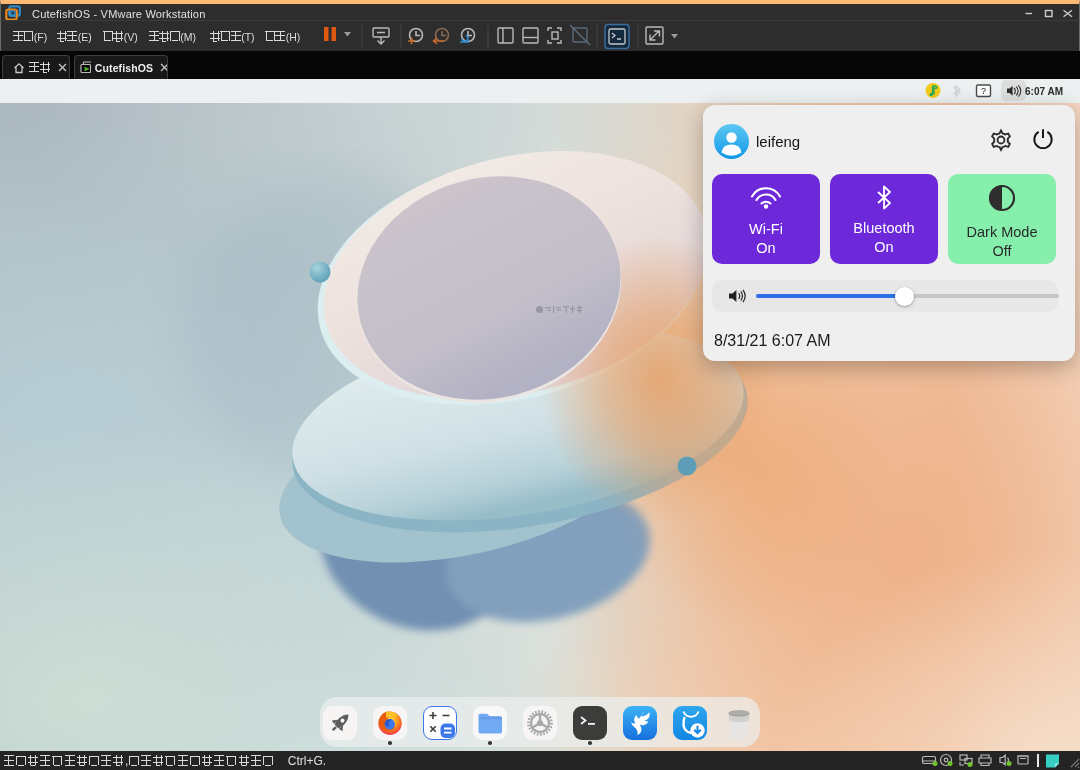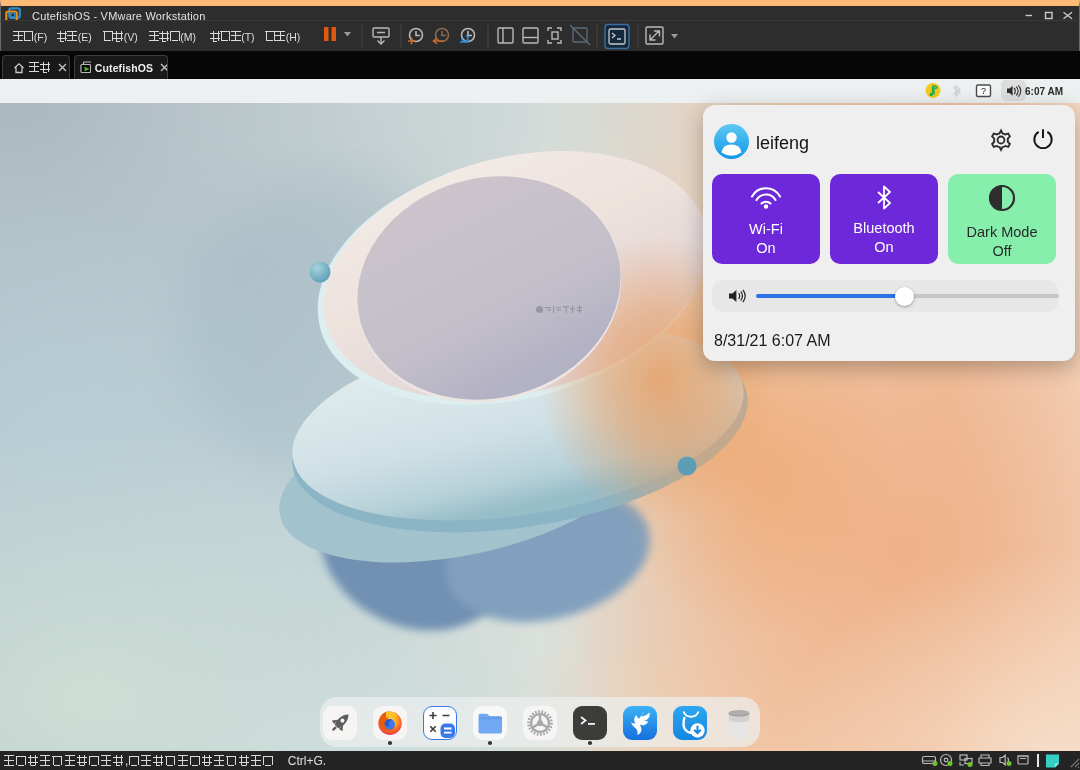--- a/index.html
+++ b/index.html
@@ -1,21 +1,21 @@
 <!DOCTYPE html>
 <html><head>
 <meta charset="utf-8">
 <style>
   html,body{margin:0;padding:0;background:#888;}
   *{box-sizing:border-box;}
   #win{position:relative;width:1080px;height:770px;overflow:hidden;
        font-family:"Liberation Sans",sans-serif;background:#2d2d2d;}
   
   #titlebar{position:absolute;left:0;top:0;width:1080px;height:20px;background:#2d2d2d;
-            border-top:6px solid #fdba74;border-left:1px solid #6c6c6c;border-right:1px solid #6c6c6c;}
+            border-top:4px solid #fdba74;border-left:1px solid #6c6c6c;border-right:1px solid #6c6c6c;}
   #title-text{position:absolute;left:31px;top:3.5px;font-size:11px;color:#e2e2e2;letter-spacing:.2px;}
   
   #menubar{position:absolute;left:0;top:20px;width:1080px;height:31px;background:#2d2d2d;
            border-top:1px solid #3a3a3a;border-left:1px solid #6c6c6c;border-right:1px solid #6c6c6c;}
   .mi{position:absolute;top:0;height:31px;display:flex;align-items:center;color:#dedede;font-size:10.5px;}
   .cj{display:inline-block;width:10px;height:10.5px;margin:0 .4px 1px 0;background-repeat:no-repeat;}
   .cj.a{background-image:linear-gradient(#d9d9d9,#d9d9d9),linear-gradient(#d9d9d9,#d9d9d9),linear-gradient(#d9d9d9,#d9d9d9),linear-gradient(#d9d9d9,#d9d9d9);
         background-size:10px 1px,10px 1px,10px 1px,1px 10.5px;background-position:0 0,0 4.5px,0 9.5px,4.5px 0;}
   .cj.b{background-image:linear-gradient(#d9d9d9,#d9d9d9),linear-gradient(#d9d9d9,#d9d9d9),linear-gradient(#d9d9d9,#d9d9d9),linear-gradient(#d9d9d9,#d9d9d9);
         background-size:1px 9px,10px 1px,1px 9px,6px 1px;background-position:0.5px 1px,0 0.5px,9px 1px,2px 9.5px;}
@@ -392,21 +392,21 @@
       <defs>
           <linearGradient id="avg" x1="0" y1="0" x2="0" y2="1">
             <stop offset="0" stop-color="#5ec8f2"></stop>
             <stop offset="1" stop-color="#0f98e8"></stop>
           </linearGradient>
         </defs>
       <circle cx="17.5" cy="17.5" r="17.5" fill="url(#avg)"></circle>
       <circle cx="17.5" cy="13.5" r="5.2" fill="#fdfdfd"></circle>
       <path d="M7.5 28.5 q1.2 -8 10 -8 q8.8 0 10 8 a17.5 17.5 0 0 1 -20 0z" fill="#fdfdfd"></path>
     </svg>
-    <div style="position:absolute;left:53px;top:28px;font-size:18px;color:#141414">leifeng</div>
+    <div style="position:absolute;left:53px;top:28px;font-size:15px;color:#141414">leifeng</div>
     <svg width="26" height="26" style="position:absolute;left:285px;top:22px" viewBox="0 0 24 24">
       <g fill="none" stroke="#2b2b2b" stroke-width="1.7">
         <circle cx="12" cy="12" r="3.2"></circle>
         <path d="M12 3.2 l1.3 2.6 a6.5 6.5 0 0 1 2.6 1.1 l2.8 -.9 1.5 2.7 -2 2.1 a6.5 6.5 0 0 1 0 2.8 l2 2.1 -1.5 2.7 -2.8 -.9 a6.5 6.5 0 0 1 -2.6 1.1 l-1.3 2.6 -1.3 -2.6 a6.5 6.5 0 0 1 -2.6 -1.1 l-2.8 .9 -1.5 -2.7 2 -2.1 a6.5 6.5 0 0 1 0 -2.8 l-2 -2.1 1.5 -2.7 2.8 .9 a6.5 6.5 0 0 1 2.6 -1.1 z"></path>
       </g>
     </svg>
     <svg width="26" height="26" style="position:absolute;left:327px;top:21px" viewBox="0 0 24 24">
       <g fill="none" stroke="#141414" stroke-width="1.8">
         <path d="M12 3 v8"></path>
         <path d="M8 5.5 a8 8 0 1 0 8 0"></path>

